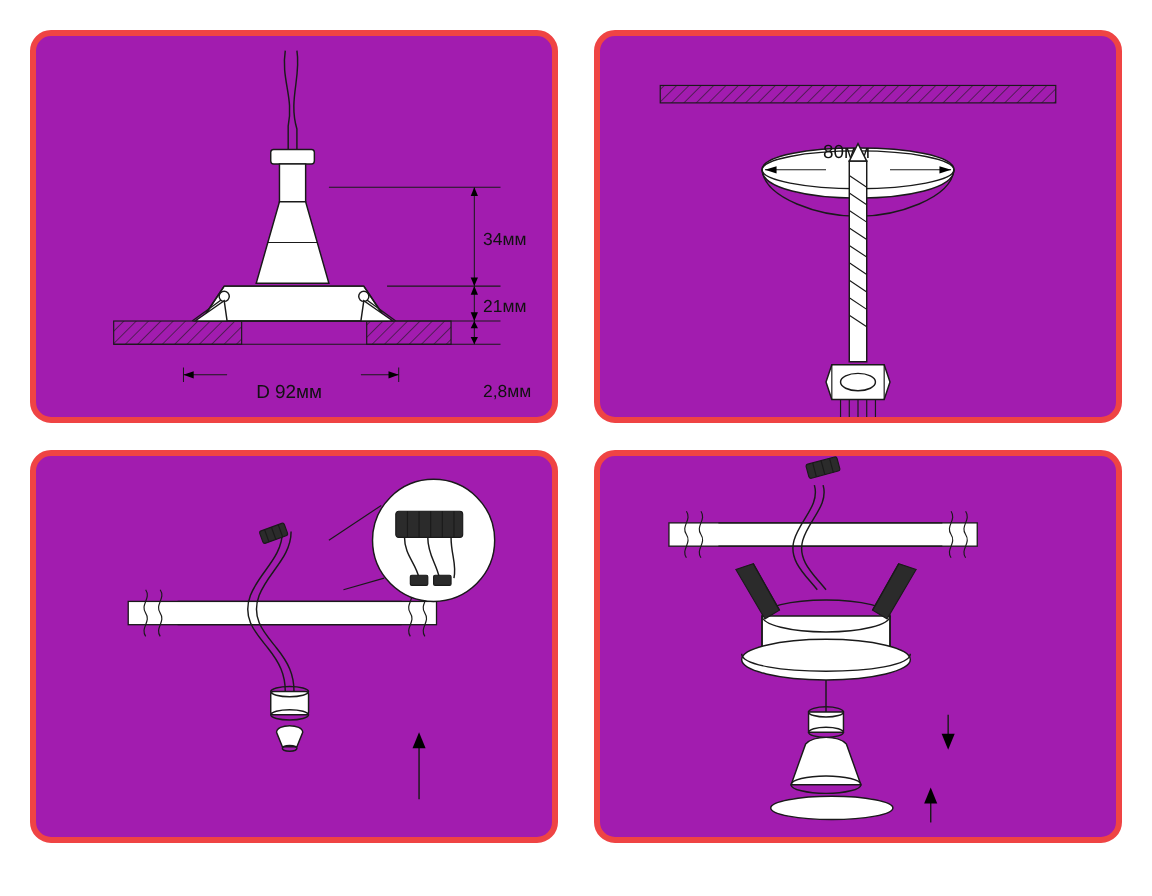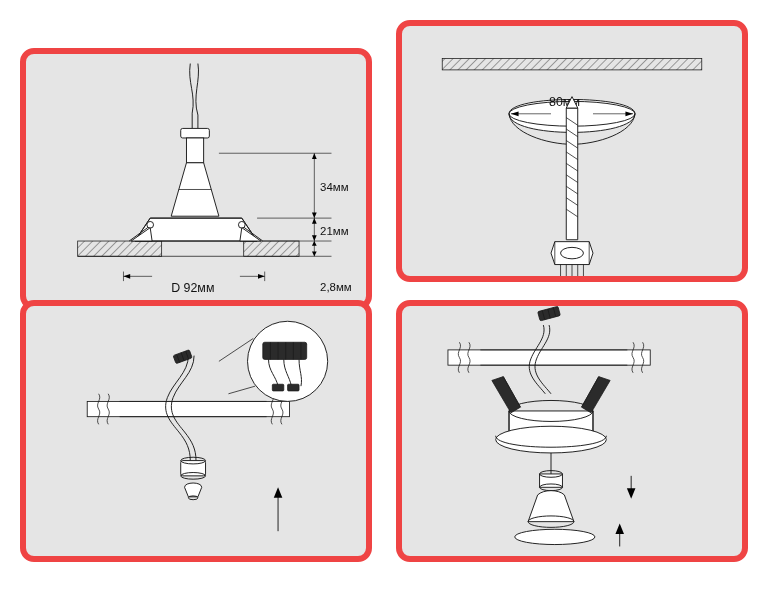--- a/index.html
+++ b/index.html
@@ -14,26 +14,26 @@
     overflow: hidden;
   }
   .sheet {
     position: relative;
     width: 768px;
     height: 597px;
     background: #ffffff;
   }
   .panel {
     position: absolute;
-    border: 6px solid #ef4444;
+    border: 4px solid #ef4444;
     border-radius: 14px;
-    background: #e5e5e5;
+    background: #a21caf;
     box-sizing: border-box;
   }
-  #panel-1 { left: 20px;  top: 20px;  width: 352px; height: 262px; margin-top: 28px; }
+  #panel-1 { left: 20px;  top: 20px;  width: 352px; height: 262px; }
   #panel-2 { left: 396px; top: 20px;  width: 352px; height: 262px; }
   #panel-3 { left: 20px;  top: 300px; width: 352px; height: 262px; }
   #panel-4 { left: 396px; top: 300px; width: 352px; height: 262px; }
   .panel svg {
     position: absolute;
     left: 0;
     top: 0;
     width: 100%;
     height: 100%;
     display: block;

